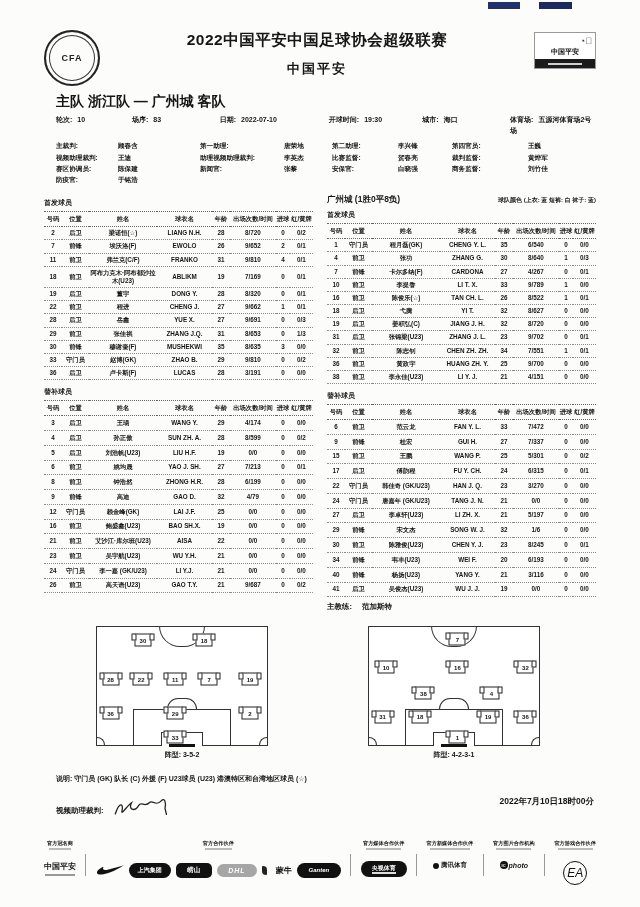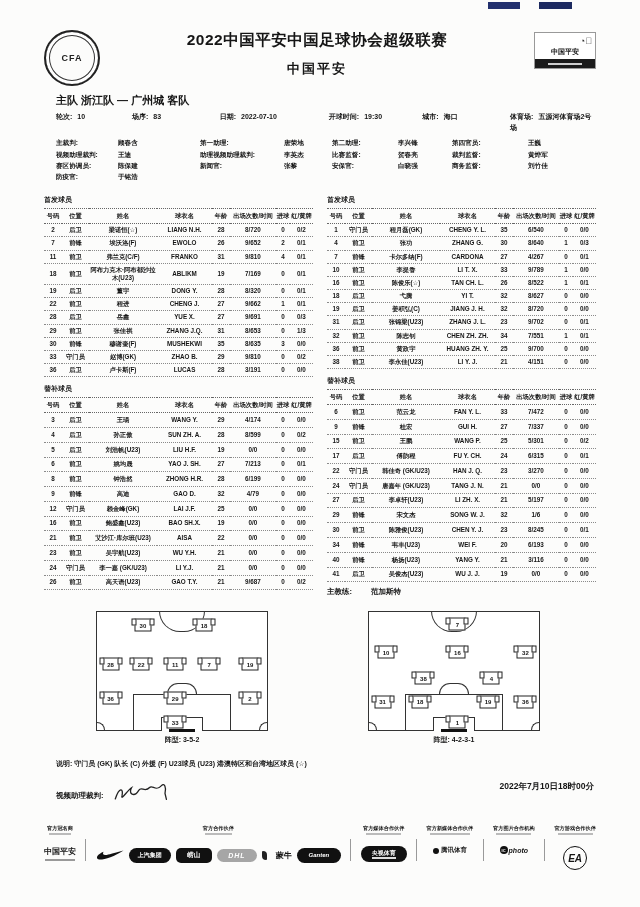--- a/index.html
+++ b/index.html
@@ -17,21 +17,21 @@
        font-size:9px;font-weight:700;color:#222;letter-spacing:1px;}
   .hdr-mid{flex:1;text-align:center;padding-top:6px;}
   .title{font-size:15.5px;font-weight:800;letter-spacing:.5px;}
   .subtitle{font-size:13px;font-weight:800;margin-top:9px;letter-spacing:2px;}
   .badge{width:54px;border:1px solid #999;padding:3px 3px 0;margin-top:8px;background:#fff;text-align:center;}
   .badge-icon{font-size:9px;line-height:10px;color:#333;text-align:right;}
   .badge-name{font-size:7px;font-weight:800;margin:1px 0 2px;}
   .badge-band{height:9px;background:#1b1b1b;margin:0 -3px;display:flex;align-items:center;justify-content:center;}
   .badge-band i{display:block;width:34px;height:2px;background:#cfcfcf;}
 
-  .teams-line{font-size:11px;font-weight:800;margin:7px 0 3px 12px;}
+  .teams-line{font-size:14px;font-weight:800;margin:7px 0 3px 12px;}
   .info .pair-row{display:flex;font-size:7px;font-weight:700;margin-left:12px;line-height:1.6;}
   .info .pair-row .pair:nth-child(1){width:78px}
   .info .pair-row .pair:nth-child(2){width:90px}
   .info .pair-row .pair:nth-child(3){width:112px}
   .info .pair-row .pair:nth-child(4){width:96px}
   .info .pair-row .pair:nth-child(5){width:90px}
   .plabel{margin-right:5px;}
 
   .officials{margin:4px 0 0 12px;}
   .officials .pair-row{display:grid;grid-template-columns:62px 82px 84px 48px 66px 54px 76px auto;
@@ -45,21 +45,21 @@
   .team-name{font-size:8.5px;font-weight:800;}
   .team-colors{font-size:6px;font-weight:700;color:#222;}
   .sec-label{font-size:7px;font-weight:800;margin:4px 0 3px;}
   table{border-collapse:collapse;width:100%;table-layout:fixed;}
   col.w0{width:18px} col.w1{width:27px} col.w2{width:68px} col.w3{width:55px}
   col.w4{width:18px} col.w5{width:46px} col.w6{width:14px} col.w7{width:23px}
   th{font-size:6.3px;font-weight:800;border-top:1px dotted #666;border-bottom:1px dotted #666;padding:2.5px 0;text-align:center;}
   td{font-size:6.3px;font-weight:600;border-bottom:1px dotted #8a8a8a;padding:2px 0;text-align:center;line-height:1.3;word-break:break-all;}
   .subs td{padding:2.8px 0;}
   .coach{font-size:7.5px;font-weight:800;margin-top:5px;}
-  .coach .cname{margin-left:17px;}
+  .coach .cname{margin-left:8px;}
 
   
   .pitches{display:flex;margin-top:14px;}
   .pitch-wrap{text-align:center;}
   .pw1{margin-left:52px;}
   .pw2{margin-left:100px;}
   .pitch{position:relative;width:170px;height:118px;border:1.2px solid #333;background:#fff;}
   .pitch::before{content:"";position:absolute;left:-1px;bottom:-1px;width:8px;height:8px;
       border:1px solid #333;border-left:none;border-bottom:none;border-radius:0 8px 0 0;}
   .pitch::after{content:"";position:absolute;right:-1px;bottom:-1px;width:8px;height:8px;
@@ -102,21 +102,21 @@
   .mn-icon{display:inline-block;width:5px;height:9px;background:#222;border-radius:1px 4px 1px 4px;}
   .pingan-f{text-align:center;font-size:8px;font-weight:800;}
   .pingan-f::after{content:"";display:block;height:2px;width:30px;background:#999;margin:2px auto 0;}
   .cctv{width:46px;height:16px;font-size:6px;border-radius:8px;flex-direction:column;line-height:1;}
   .cctv i{display:block;width:24px;height:1.5px;background:#ddd;margin-top:1.5px;}
   .tencent{font-size:6.5px;font-weight:800;display:flex;align-items:center;gap:2px;}
   .dot{width:6px;height:6px;border-radius:50%;background:#111;display:inline-block;}
   .icphoto{font-size:7px;font-weight:700;display:flex;align-items:center;gap:1px;font-style:italic;}
   .iccirc{width:8px;height:8px;border-radius:50%;background:#111;color:#fff;font-size:4px;display:inline-flex;align-items:center;justify-content:center;font-style:normal;}
   .ea{width:22px;height:22px;border:1.5px solid #111;border-radius:50%;display:flex;align-items:center;justify-content:center;
-      font-size:10px;font-weight:700;font-style:italic;}
+      font-size:12px;font-weight:400;font-style:italic;}
 </style>
 </head>
 <body>
 
 <div class="page">
   <div class="wm wm1"></div>
   <div class="wm wm2"></div>
 
   <div class="hdr">
     <div class="cfa">
@@ -453,20 +453,24 @@
               <td class="c4">21</td>
               <td class="c5">9/687</td>
               <td class="c6">0</td>
               <td class="c7">0/2</td>
             </tr>
           </tbody>
       </table>
     </div>
 
     <div class="team">
+      <div class="team-head">
+        <span class="team-name">广州城 (1胜0平8负)</span>
+        <span class="team-colors">球队颜色 (上衣: 蓝 短裤: 白 袜子: 蓝)</span>
+      </div>
       <div class="sec-label">首发球员</div>
       <table class="starters">
         <colgroup>
             <col class="w0">
             <col class="w1">
             <col class="w2">
             <col class="w3">
             <col class="w4">
             <col class="w5">
             <col class="w6">

